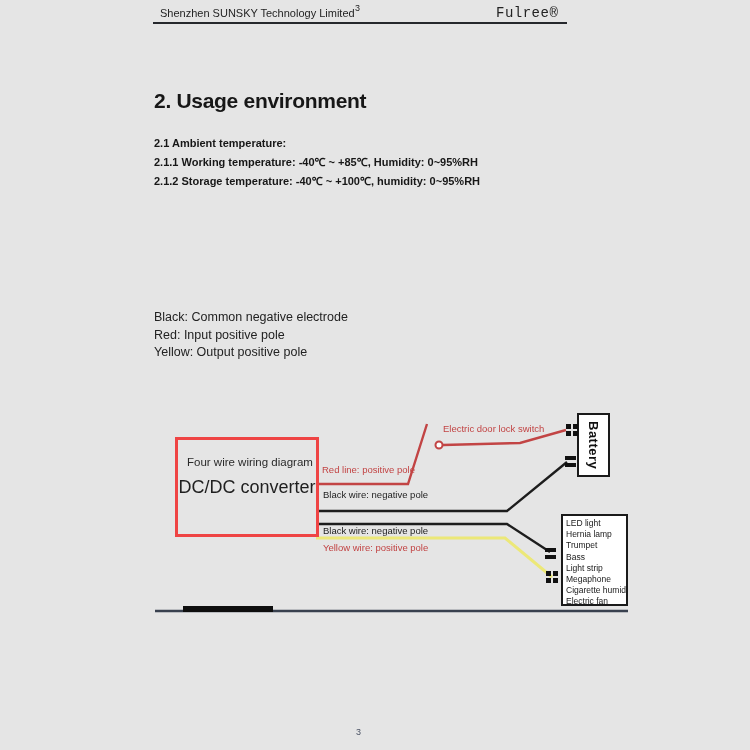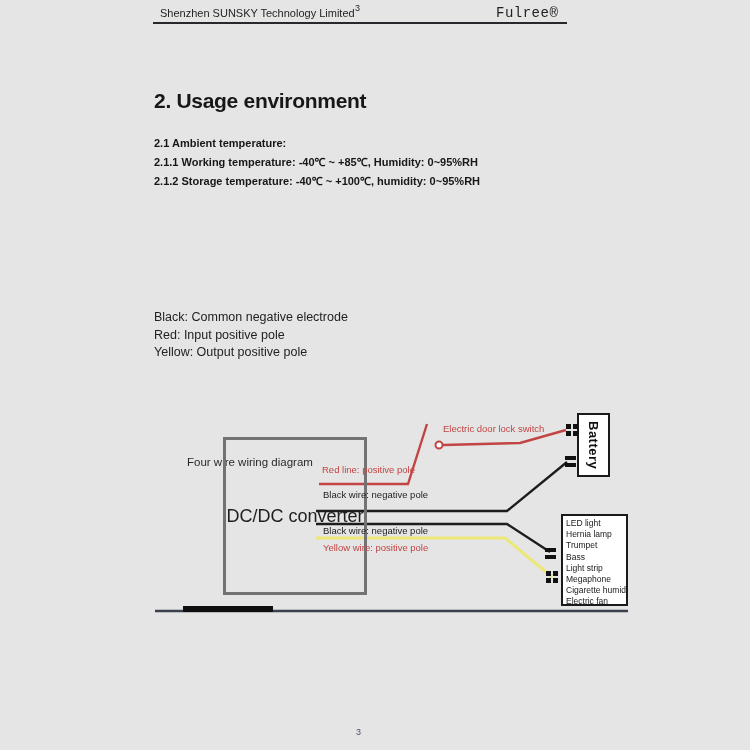--- a/index.html
+++ b/index.html
@@ -25,24 +25,24 @@
   .sec2-title { left: 154px; top: 89px;  font-size: 21px; }
   .sec3-title { left: 154px; top: 261px; font-size: 21px; }
 
   .sec2-lines { left: 154px; top: 134px; font-size: 11px; font-weight: bold; line-height: 19px; color: #171717; }
   .sec3-lines { left: 154px; top: 309px; font-size: 12.5px; line-height: 17.5px; color: #222; }
 
   
   .diagram-title { left: 187px; top: 412px; font-size: 11.5px; color: #2a2a2a; margin-top: 44px; }
 
   .converter-box {
-    left: 175px; top: 437px; width: 144px; height: 158px;
-    border: 3px solid #737373;
+    left: 175px; top: 437px; width: 144px; height: 100px;
+    border: 3px solid #ef4444;
     display: flex; align-items: center; justify-content: center;
-    font-size: 18px; color: #1f1f1f; margin-left: 48px;
+    font-size: 18px; color: #1f1f1f;
   }
   .battery-box {
     left: 577px; top: 413px; width: 33px; height: 64px;
     border: 2px solid #1a1a1a;
     display: flex; align-items: center; justify-content: center;
     writing-mode: vertical-rl;
     font-size: 13px; font-weight: bold; letter-spacing: 0.5px; color: #111;
     background: #fff;
   }
   .device-box {

